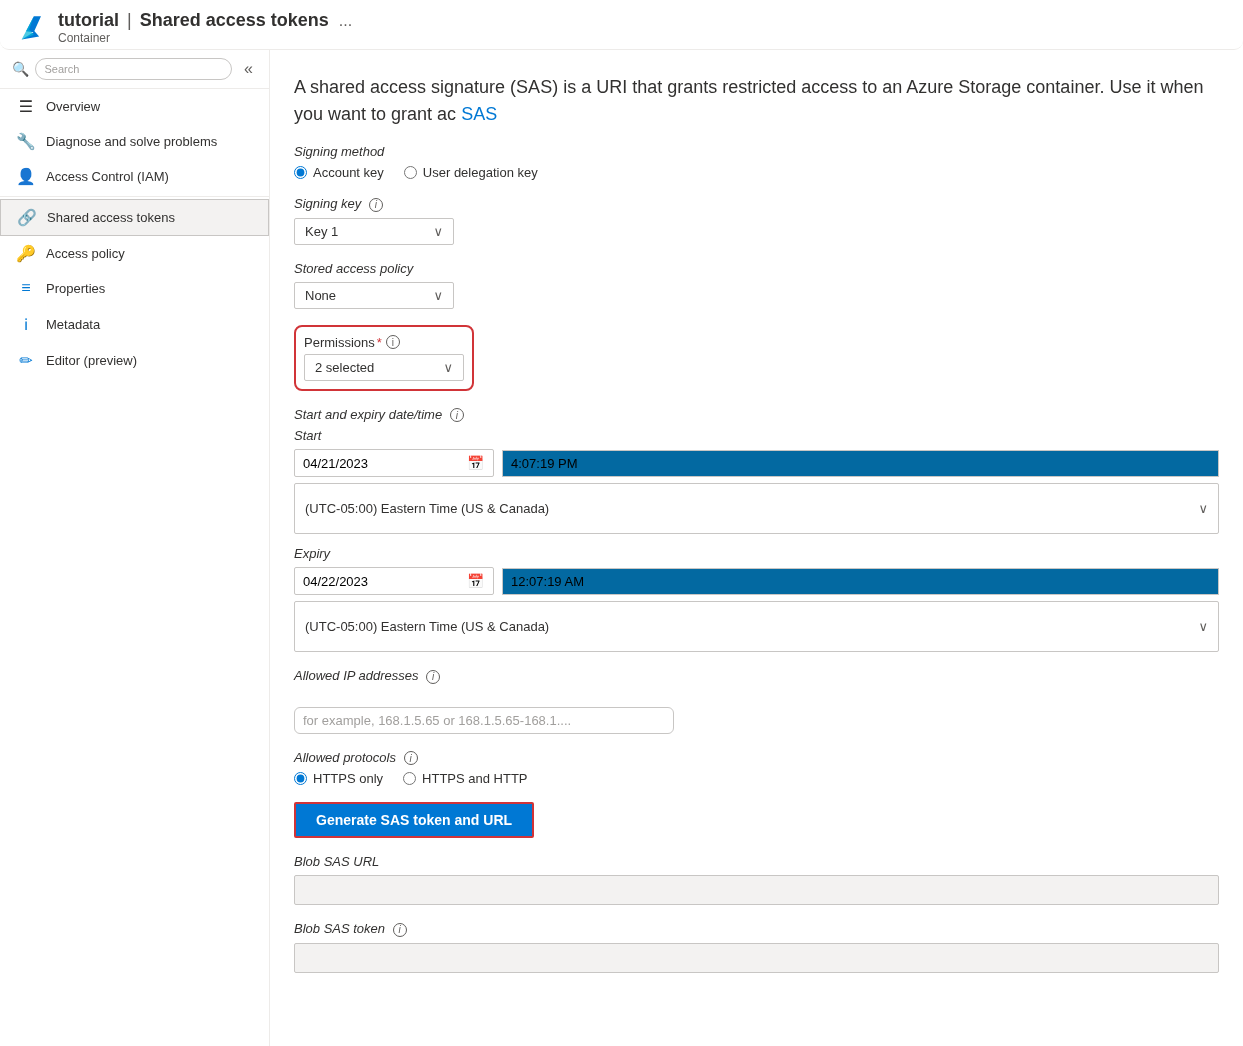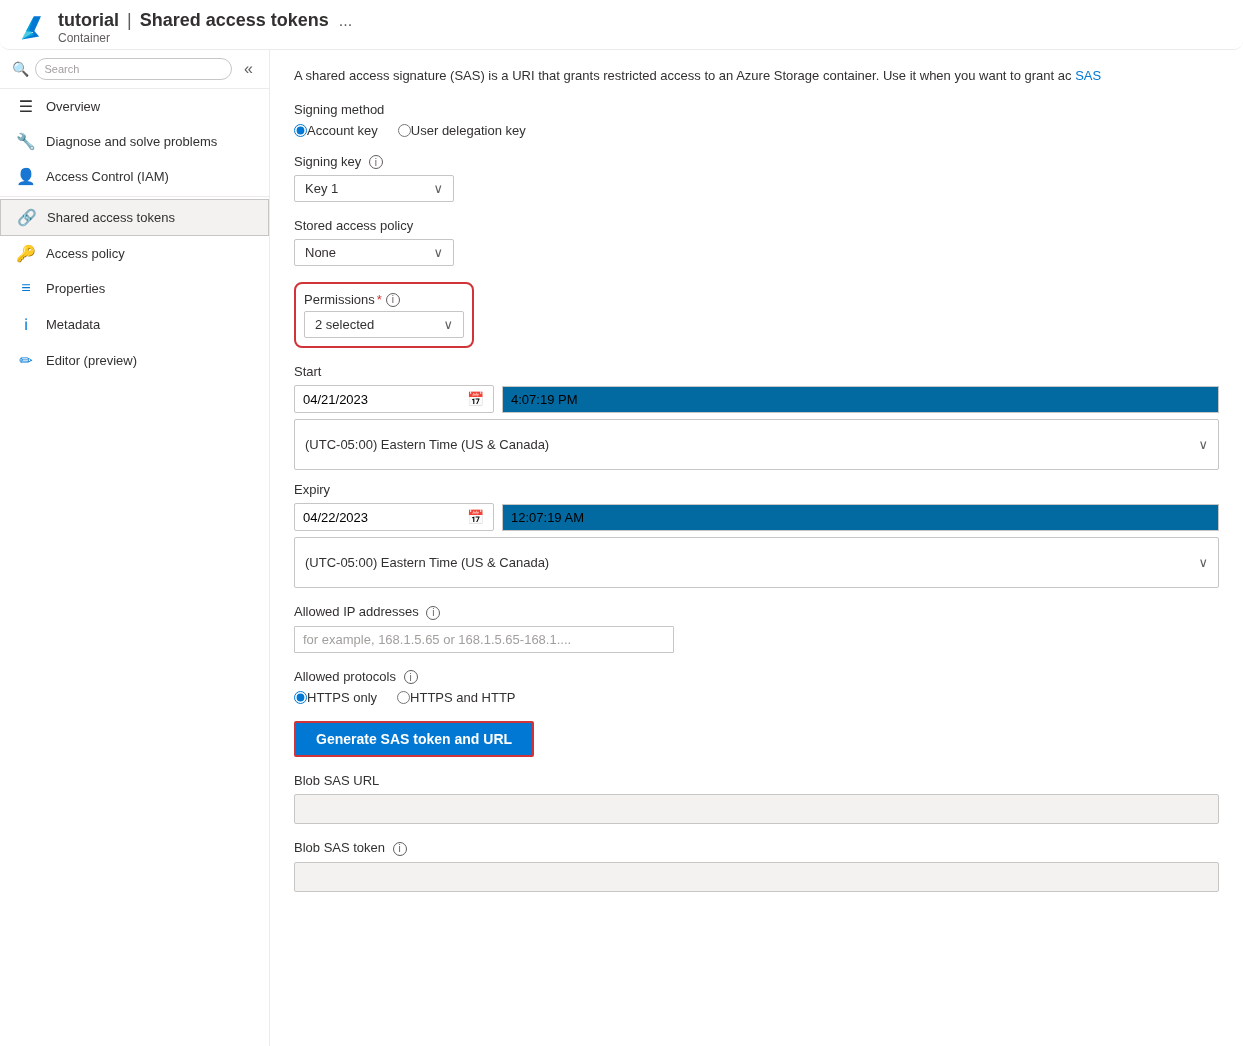--- a/index.html
+++ b/index.html
@@ -13,38 +13,38 @@
     .sidebar { width: 270px; border-right: 1px solid #edebe9; display: flex; flex-direction: column; overflow-y: auto; flex-shrink: 0; }
     .search-box { display: flex; align-items: center; padding: 8px 12px; border-bottom: 1px solid #edebe9; }
     .search-icon-wrap { color: #605e5c; margin-right: 6px; font-size: 14px; }
     .search-input { border: 1px solid #c8c6c4; border-radius: 12px; padding: 4px 8px; font-size: 11px; flex: 1; color: #323130; background: #fff; }
     .search-input::placeholder { color: #a19f9d; }
     .collapse-btn { background: none; border: none; cursor: pointer; color: #605e5c; margin-left: 8px; font-size: 16px; padding: 2px 4px; }
     .nav-item { display: flex; align-items: center; padding: 8px 16px; cursor: pointer; color: #323130; text-decoration: none; gap: 10px; }
     .nav-icon { font-size: 16px; width: 20px; text-align: center; flex-shrink: 0; }
     .section-title { font-size: 12px; font-weight: 700; color: #323130; padding: 12px 16px 4px 16px; }
     .main-content { flex: 1; overflow-y: auto; padding: 16px 24px; }
-    .description { font-size: 13px; color: #323130; margin-bottom: 4px; line-height: 1.5; }
+    .description { font-size: 18px; color: #323130; margin-bottom: 4px; line-height: 1.5; margin-top: 8px; }
     .link { color: #0078d4; text-decoration: none; }
     .form-group { margin-top: 16px; }
-    .form-label { font-size: 13px; color: #323130; margin-bottom: 6px; display: block; }
+    .form-label { font-size: 13px; color: #323130; margin-bottom: 6px; display: block; font-style: italic; }
     .info-icon { display: inline-flex; align-items: center; justify-content: center; width: 14px; height: 14px; border-radius: 50%; border: 1px solid #605e5c; color: #605e5c; font-size: 10px; margin-left: 4px; cursor: pointer; vertical-align: middle; }
     .radio-group { display: flex; align-items: center; gap: 20px; }
-    .radio-label { display: flex; align-items: center; cursor: pointer; font-size: 13px; }
+    .radio-label { display: flex; align-items: center; gap: 6px; cursor: pointer; font-size: 13px; }
     .radio-label input[type="radio"] { accent-color: #0078d4; }
     .select-box { display: flex; align-items: center; border: 1px solid #c8c6c4; background: #fff; padding: 5px 10px; border-radius: 2px; cursor: pointer; min-width: 160px; justify-content: space-between; font-size: 13px; }
     .select-chevron { color: #605e5c; margin-left: 8px; }
     .permissions-label-row { display: flex; align-items: center; margin-bottom: 4px; font-size: 13px; }
     .date-time-row { display: flex; gap: 8px; align-items: center; margin-bottom: 6px; }
     .date-input { display: flex; align-items: center; border: 1px solid #c8c6c4; background: #fff; padding: 5px 8px; border-radius: 2px; min-width: 200px; justify-content: space-between; font-size: 13px; }
     .date-input input { border: none; outline: none; font-size: 13px; width: 110px; }
     .calendar-icon { color: #605e5c; font-size: 14px; cursor: pointer; }
     .time-input { border: 1px solid #c8c6c4; background: #0369a1; padding: 5px 8px; border-radius: 0; font-size: 13px; flex: 1; min-width: 220px; }
     .timezone-select { display: flex; align-items: center; border: 1px solid #c8c6c4; background: #fff; padding: 17px 10px; border-radius: 2px; font-size: 13px; width: 100%; justify-content: space-between; cursor: pointer; margin-top: 4px; }
-    .ip-input { border: 1px solid #c8c6c4; background: #fff; padding: 5px 8px; border-radius: 1px; font-size: 13px; width: 380px; }
+    .ip-input { border: 1px solid #c8c6c4; background: #fff; padding: 5px 8px; border-radius: 6px; font-size: 13px; width: 380px; margin-top: 17px; }
     .ip-input::placeholder { color: #a19f9d; }
     .protocol-group { display: flex; align-items: center; gap: 20px; margin-top: 6px; }
     .generate-btn { background: #0078d4; color: #fff; border: 2px solid #d13438; border-radius: 2px; padding: 8px 20px; font-size: 14px; font-weight: 600; cursor: pointer; margin-top: 16px; }
     .sas-output { border: 1px solid #c8c6c4; background: #f3f2f1; padding: 5px 8px; border-radius: 2px; font-size: 13px; width: 100%; min-height: 30px; margin-top: 4px; }
     .divider { height: 1px; background: #edebe9; margin: 2px 0; }
     .shared-access-item { background: #f3f2f1; border: 1px solid #c8c6c4; }
   </style>
 </head>
 <body>
 
@@ -171,20 +171,24 @@
         </div>
         <div class="select-box" style="width:156px; border:1px solid #c8c6c4;">
           <span>2 selected</span>
           <span class="select-chevron">∨</span>
         </div>
       </div>
     </div>
 
     
     <div class="form-group">
+      <span class="form-label">
+        <span>Start and expiry date/time</span>
+        <span class="info-icon">i</span>
+      </span>
 
       <div class="form-label">Start</div>
       <div class="date-time-row">
         <div class="date-input">
           <input type="text" value="04/21/2023" style="border: none; outline: none; font-size: 13px; width: 110px;">
           <span class="calendar-icon">📅</span>
         </div>
         <input type="text" class="time-input" value="4:07:19 PM" style="">
       </div>
       <div class="timezone-select">

